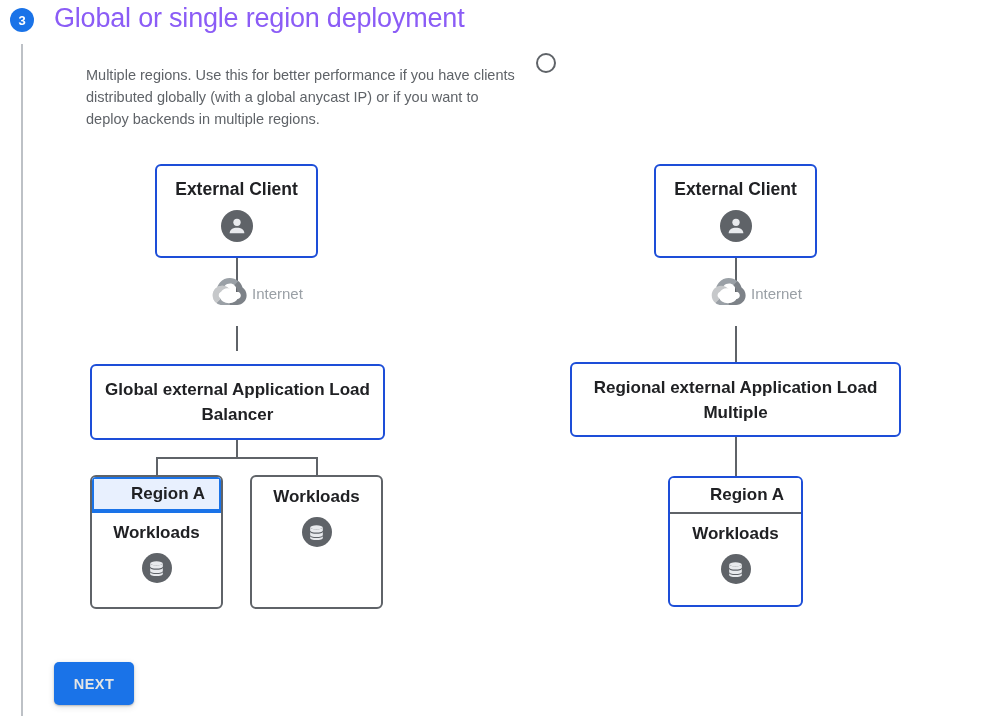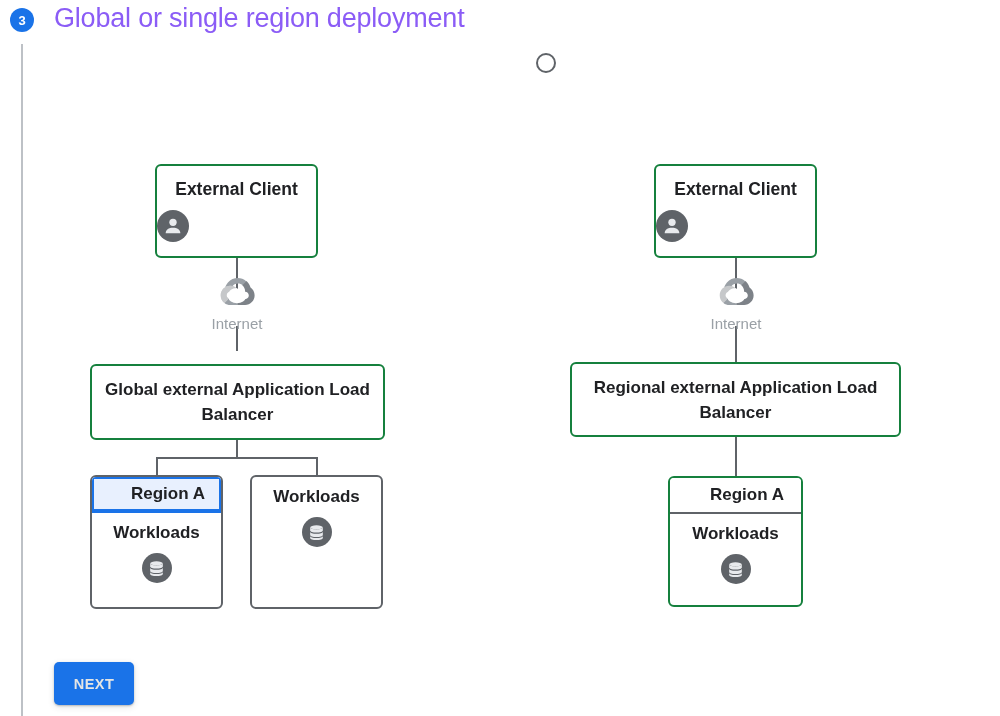--- a/index.html
+++ b/index.html
@@ -109,24 +109,25 @@
     top: 0;
     width: 1000px;
     height: 716px;
     pointer-events: none;
   }
 
   .node {
     position: absolute;
     box-sizing: border-box;
     background: #ffffff;
-    border: 2px solid #15803d;
+    border: 2px solid #1d4ed8;
     border-radius: 6px;
     display: flex;
     flex-direction: column;
+    align-items: center;
     z-index: 2;
   }
   .node-title {
     font-size: 17px;
     font-weight: 700;
     color: #202124;
     text-align: center;
     line-height: 22px;
   }
 
@@ -192,21 +193,21 @@
     background: #5f6368;
     display: flex;
     align-items: center;
     justify-content: center;
   }
 
   
   .internet-group {
     position: absolute;
     display: flex;
-    flex-direction: column;
+    flex-direction: row;
     align-items: center;
     z-index: 2;
   }
   .internet-label {
     margin-top: -1px;
     font-size: 15px;
     color: #9aa0a6;
     line-height: 18px;
   }
 
@@ -239,20 +240,21 @@
   }
 </style>
 </head>
 <body>
 
 <div id="step-badge">3</div>
 <div id="page-title">Global or single region deployment</div>
 <div id="stepper-rail"></div>
 
 <div class="option-col" id="option-global">
+  <div class="option-desc">Multiple regions. Use this for better performance if you have clients distributed globally (with a global anycast IP) or if you want to deploy backends in multiple regions.</div>
 </div>
 
 <div class="option-col" id="option-regional">
   <div class="option-head">
     <span class="radio off"></span>
   </div>
 </div>
 
 <div id="diagram-layer">
 
@@ -348,21 +350,21 @@
         <path d="M16.9 34.7h7.8V28.4h-7.8c-.5 0-1.1-.1-1.6-.3l-1.1.3-3.1 3.1-.3 1c1.8 1.4 4 2.2 6.1 2.2z" fill="#9aa0a6"></path>
         <path d="M20.5 22.8c-1-2-3.3-2.8-5.2-1.9-1.9.9-2.8 3.2-1.9 5.2.4.8 1.1 1.5 1.9 1.9l-4.5 4.5c-2.4-1.9-3.9-4.8-3.9-7.9C6.8 19 11.3 14.4 16.9 14.4c3.2 0 6.2 1.4 8.1 3.9l-4.5 4.5z" fill="#c6c8ca"></path>
         <ellipse cx="24" cy="26.5" rx="9" ry="6.2" fill="#ffffff"></ellipse>
         <path d="M15.8 20.6c1.9-3 5.6-4.3 8.9-3.1 2.4.9 4.1 2.9 4.6 5.3-2.3-.6-4.8.1-6.4 1.9-1.5-1.6-3.6-2.4-5.7-2.2l-1.4-1.9z" fill="#ffffff"></path>
       </svg>
     </span>
     <span class="internet-label">Internet</span>
   </div>
 
   <div class="node lb-node" style="left:570px; top:362px; width:331px; height:75px;">
-    <span class="node-title">Regional external Application Load Balancer</span>
+    <span class="node-title">Regional external Application Load Multiple</span>
   </div>
 
   <div class="node region-node plain" style="left:668px; top:476px; width:135px; height:131px;">
     <div class="region-header">Region A</div>
     <div class="region-body">
       <span class="node-title">Workloads</span>
       <span class="db-icon">
         <svg width="19" height="19" viewBox="0 0 24 24" aria-hidden="true">
           <ellipse cx="12" cy="5.5" rx="8" ry="2.6" fill="#e8eaed"></ellipse>
           <path d="M4 5.5v4c0 1.4 3.6 2.6 8 2.6s8-1.2 8-2.6v-4c0 1.4-3.6 2.6-8 2.6s-8-1.2-8-2.6z" fill="#e8eaed"></path>

